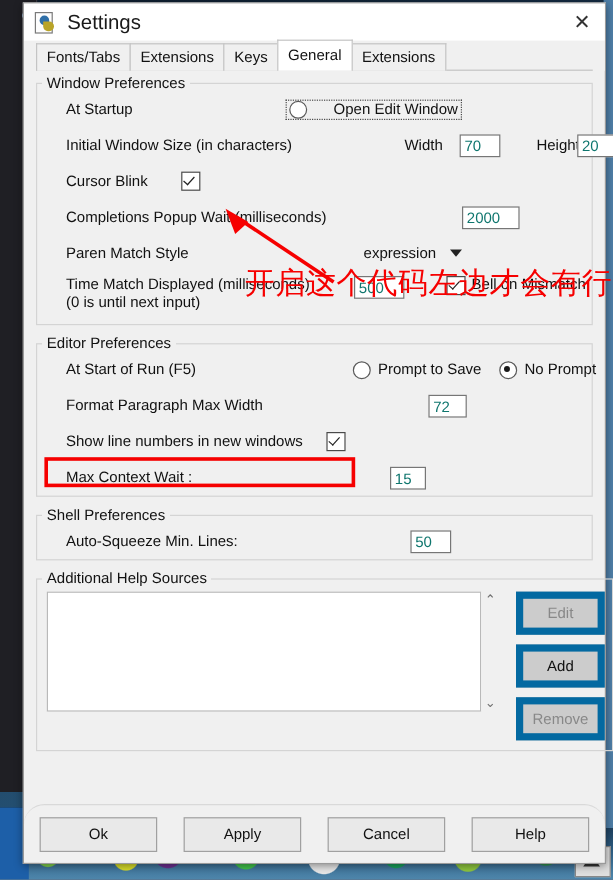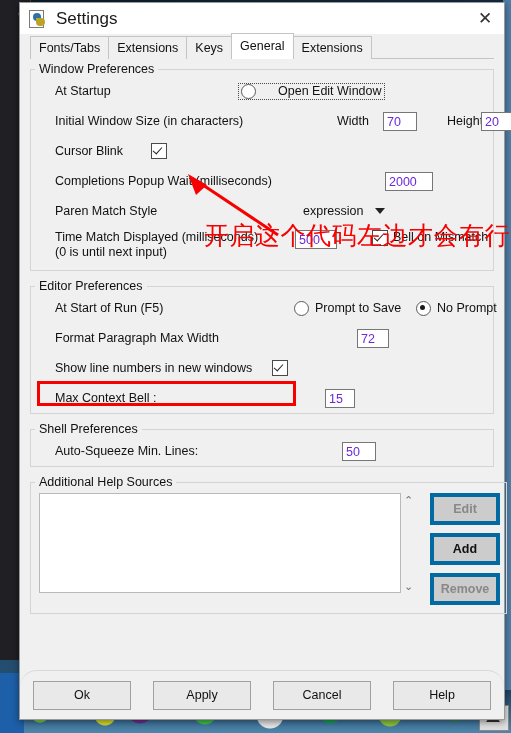--- a/index.html
+++ b/index.html
@@ -90,21 +90,21 @@
   .focusrect{border:1px dotted #4a4a4a;padding:0 2px;gap:22px;}
 
   
   .cbox{width:14px;height:14px;border:1px solid #4a4a4a;background:#fff;
     display:inline-block;position:relative;flex:0 0 auto;}
   .cbox.on:after{content:"";position:absolute;left:3px;top:1px;width:4px;height:8px;
     border:solid #222;border-width:0 1.6px 1.6px 0;transform:rotate(42deg);}
 
   
   .tinput{height:19px;border:1px solid #767676;background:#fff;
-    font-size:12.5px;color:#6d28d9;padding:0 3px;line-height:19px;
+    font-size:12.5px;color:#0f766e;padding:0 3px;line-height:19px;
     box-sizing:border-box;font-family:"Liberation Sans",sans-serif;}
 
   
   .combo{display:flex;align-items:center;gap:12px;font-size:12.5px;color:#111;}
   .caret{width:0;height:0;border-left:5px solid transparent;border-right:5px solid transparent;
     border-top:6px solid #222;}
 
   
   #redbox{position:absolute;left:6px;top:88px;width:259px;height:25px;
     border:3px solid #f60000;box-sizing:border-box;pointer-events:none;}
@@ -114,22 +114,22 @@
     font-family:"DejaVu Sans",sans-serif;white-space:nowrap;letter-spacing:.5px;}
 
   
   .helpwrap{display:flex;padding:4px 6px 8px 8px;}
   .listbox{width:360px;height:98px;background:#fff;border:1px solid #b9b9b9;}
   .vscroll{width:15px;height:100px;background:#f0f0f0;display:flex;
     flex-direction:column;justify-content:space-between;align-items:center;
     padding:2px 0;box-sizing:border-box;}
   .vs-arrow{font-size:11px;color:#707070;line-height:10px;}
   .sidebtns{display:flex;flex-direction:column;gap:8px;margin-left:14px;}
-  .sbtn{width:62px;height:24px;background:#cccccc;border:4px solid #0369a1;
-    font-size:12.5px;color:#111;display:flex;align-items:center;justify-content:center;font-weight:bold;}
+  .sbtn{width:62px;height:24px;background:#cccccc;border:6px solid #0369a1;
+    font-size:12.5px;color:#111;display:flex;align-items:center;justify-content:center;}
   .sbtn.disabled{color:#888888;}
 
   
   .footer{flex:0 0 auto;height:48px;border-top:1px solid #d9d9d9;
     display:flex;align-items:center;justify-content:center;gap:22px;background:#f0f0f0;border-radius:17px;}
   .fbtn{width:96px;height:27px;background:#e9e9e9;border:1px solid #a0a0a0;
     font-size:12.5px;color:#111;display:flex;align-items:center;justify-content:center;}
 </style>
 </head>
 <body>
@@ -241,21 +241,21 @@
         <span class="lbl">Format Paragraph Max Width</span>
         <span class="tinput" style="position:absolute;left:310px;width:32px;">72</span>
       </div>
 
       <div class="row">
         <span class="lbl">Show line numbers in new windows</span>
         <span class="cbox on" style="position:absolute;left:225px;"></span>
       </div>
 
       <div class="row">
-        <span class="lbl">Max Context Bell :</span>
+        <span class="lbl">Max Context Wait :</span>
         <span class="tinput" style="position:absolute;left:278px;width:30px;">15</span>
       </div>
 
       <div id="redbox"></div>
     </fieldset>
 
     <fieldset>
       <legend>Shell Preferences</legend>
       <div class="row">
         <span class="lbl">Auto-Squeeze Min. Lines:</span>

